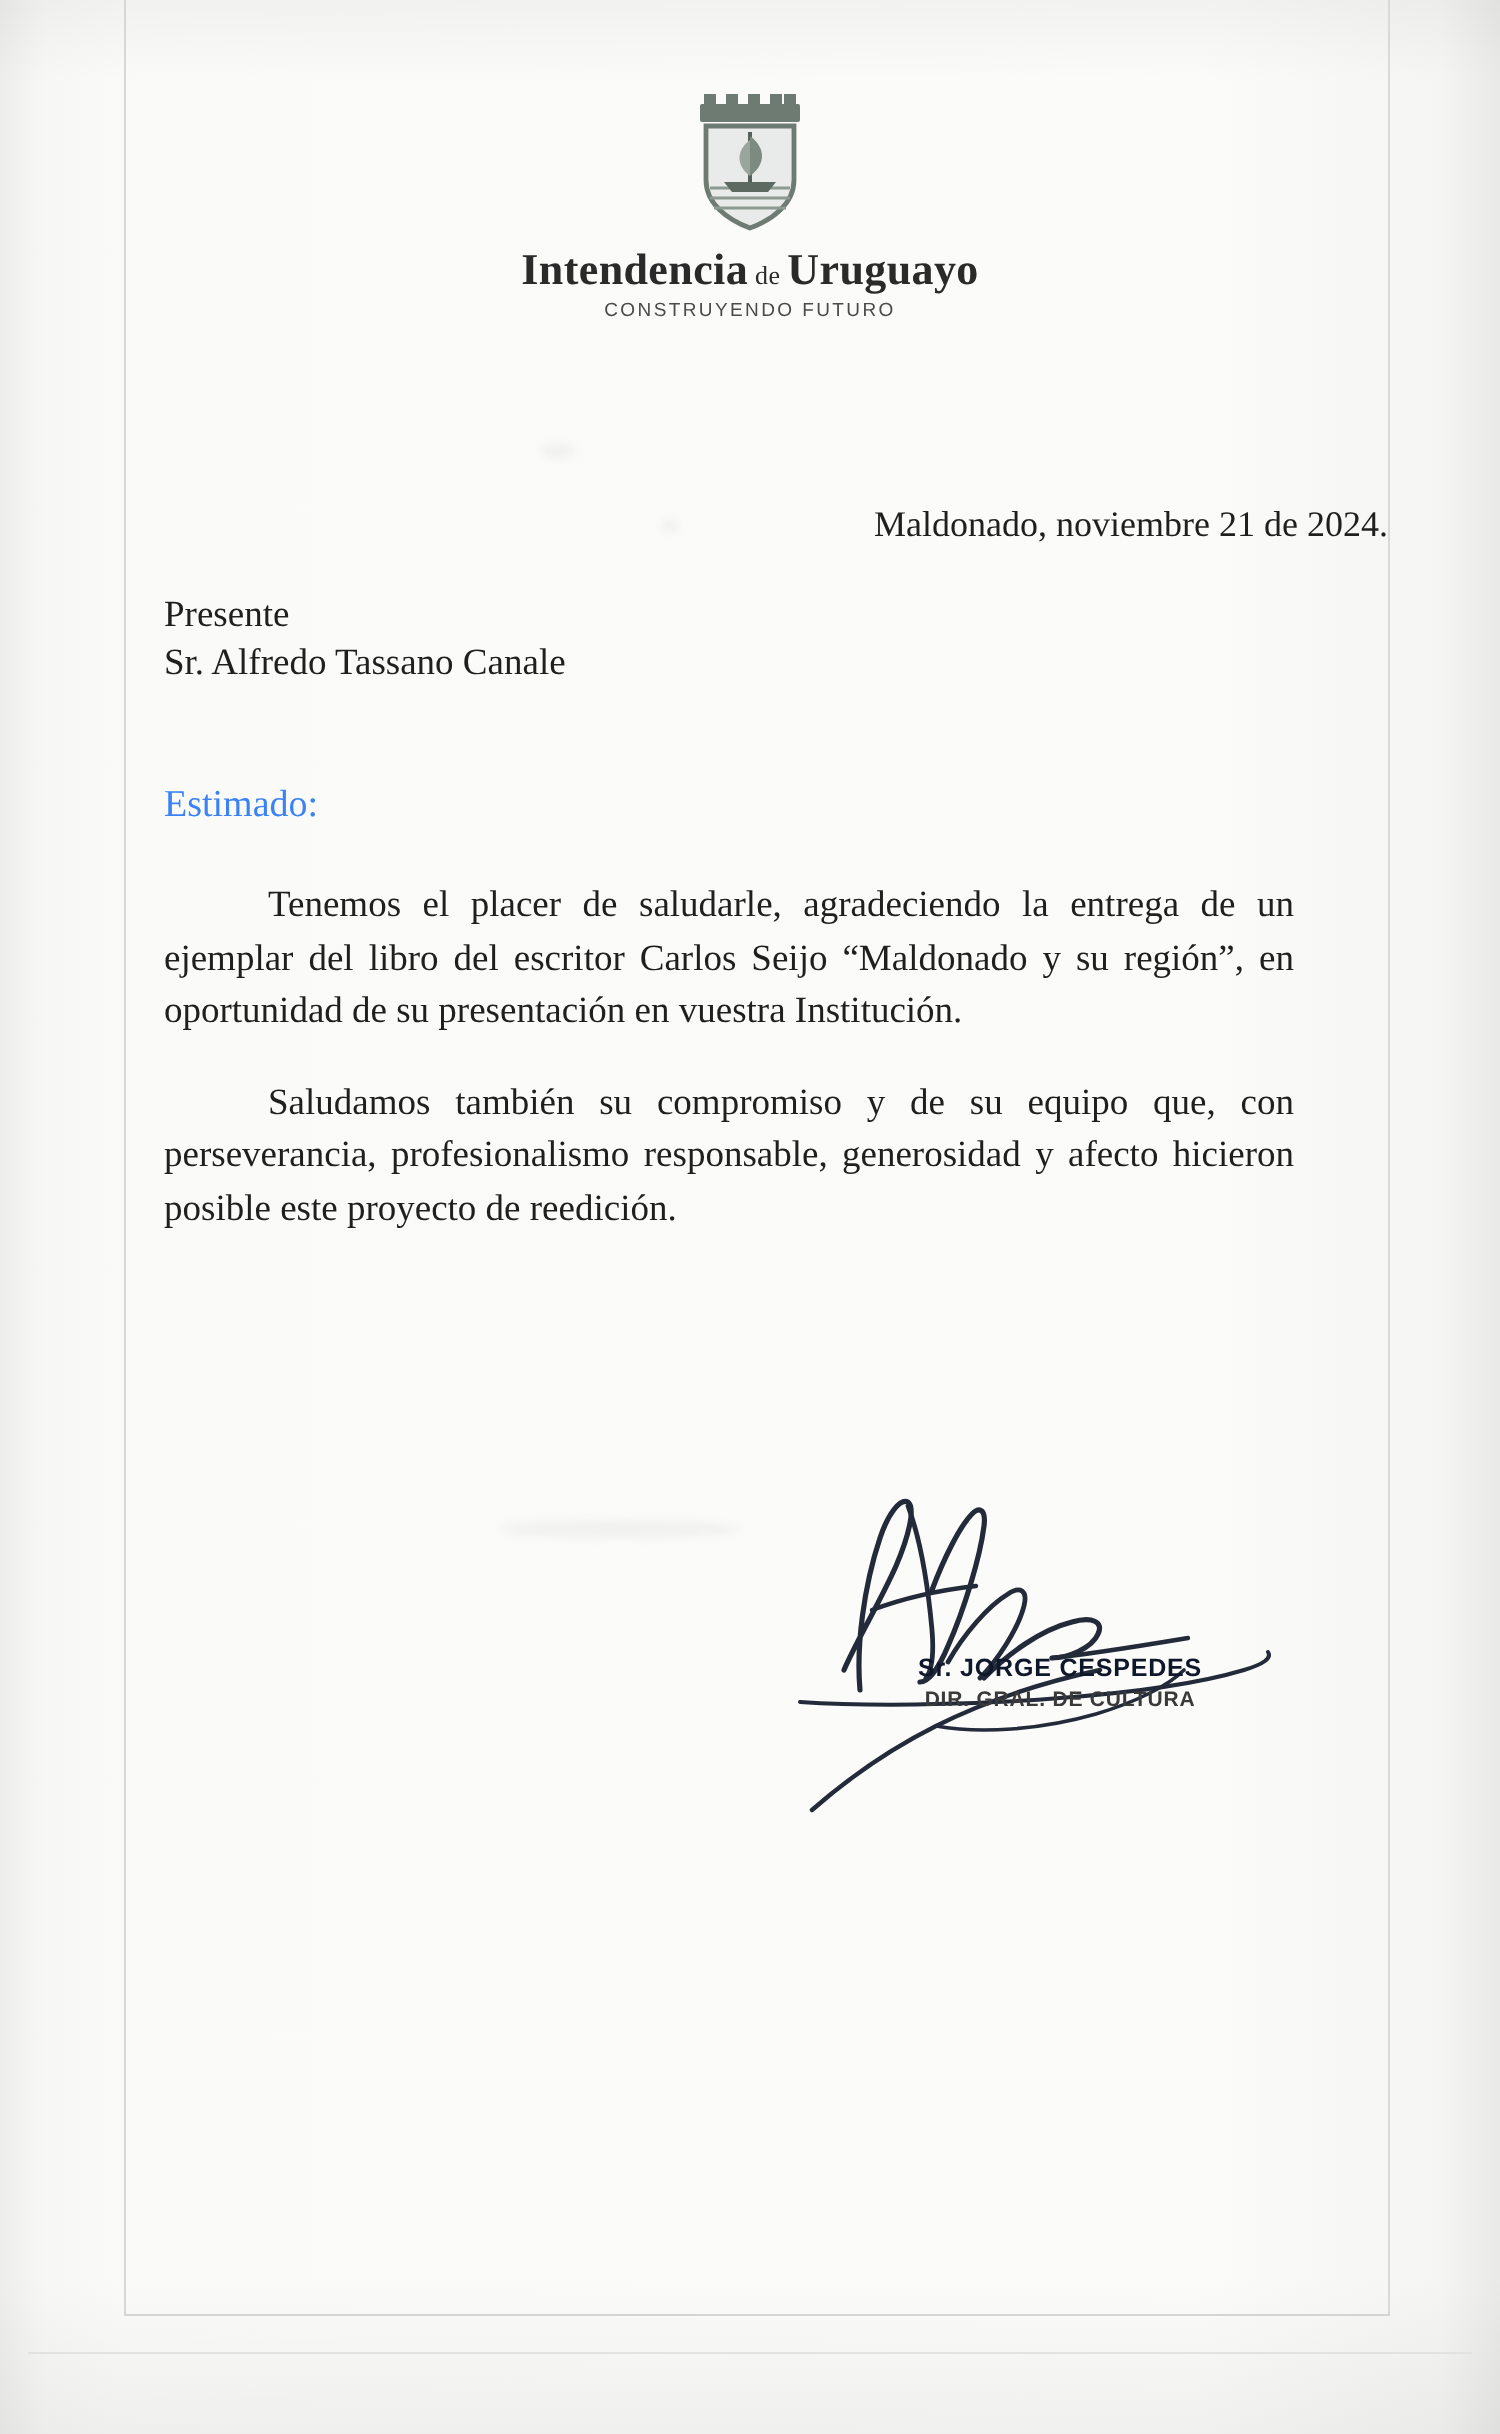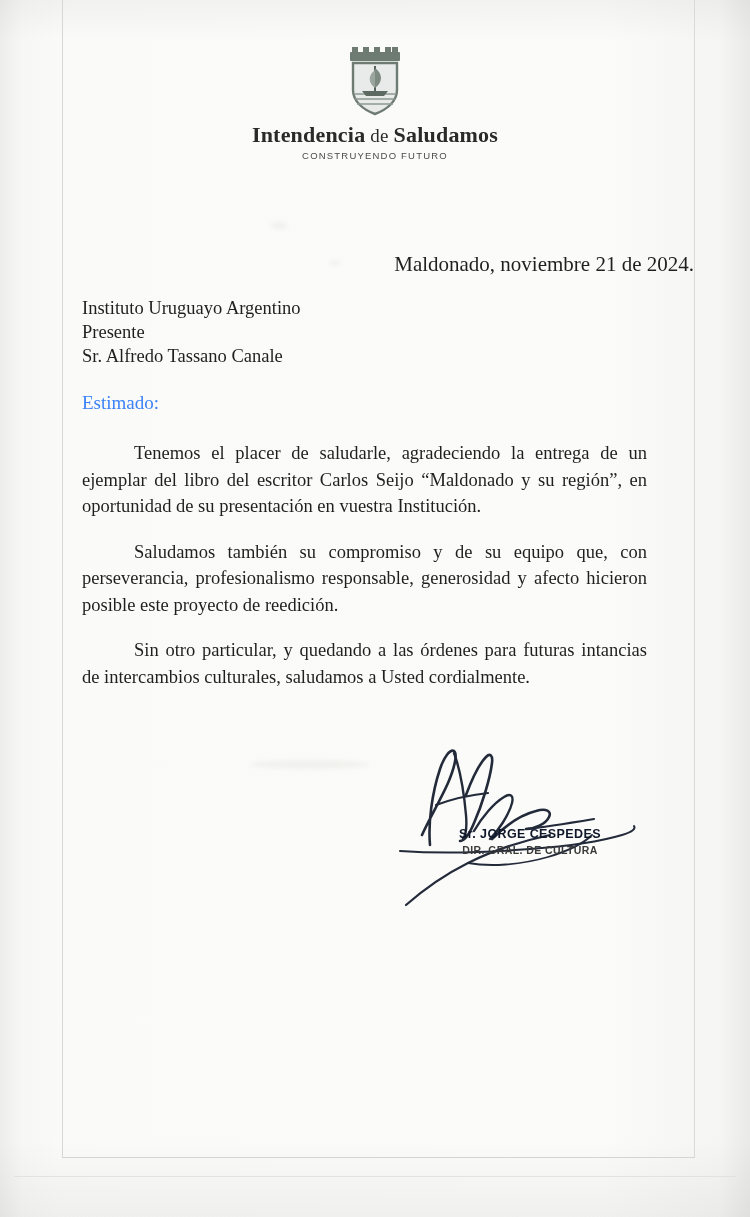--- a/index.html
+++ b/index.html
@@ -71,38 +71,38 @@
   .org-name {
     margin-top: 4px;
     font-family: "Liberation Serif", serif;
     font-weight: bold;
     font-size: 22px;
     letter-spacing: 0.2px;
     color: #2a2a2a;
   }
   .org-name .thin {
     font-weight: normal;
-    font-size: 19px;
+    font-size: 13px;
   }
   .org-tagline {
     margin-top: 2px;
     font-family: "Liberation Sans", sans-serif;
     font-size: 9.5px;
     letter-spacing: 1.2px;
     color: #4a4a4a;
   }
 
   
   .date-line {
     position: absolute;
     left: 0;
     top: 252px;
     width: 694px;
     text-align: right;
-    font-size: 21px;
+    font-size: 18px;
     color: #1f1f1f;
   }
 
   .addressee {
     position: absolute;
     left: 82px;
     top: 296px;
     width: 560px;
     font-size: 18.5px;
     line-height: 24px;
@@ -212,39 +212,37 @@
       <path d="M11 19 H55 V46 C55 58 44 66 33 70 C22 66 11 58 11 46 Z" fill="#e8ebe9" stroke="#6e7b72" stroke-width="2.4"></path>
 
       <path d="M13 50 H53 M13 55 H53 M15 60 H51" stroke="#8d9a92" stroke-width="1.6" fill="none"></path>
 
       <path d="M33 22 L33 47" stroke="#55615a" stroke-width="2"></path>
       <path d="M33 24 C41 30 41 38 33 44 Z" fill="#7d8a82"></path>
       <path d="M33 26 C26 31 26 39 33 44 Z" fill="#9aa59e"></path>
       <path d="M20 47 H46 L42 52 H24 Z" fill="#5d6a62"></path>
     </svg>
     <div class="org-name">
-      <span>Intendencia</span><span class="thin"> de </span><span>Saludamos</span>
+      <span>Intendencia</span><span class="thin"> de </span><span>Uruguayo</span>
     </div>
     <div class="org-tagline">CONSTRUYENDO FUTURO</div>
   </div>
 
   <div class="date-line">Maldonado, noviembre 21 de 2024.</div>
 
   <div class="addressee">
-    <div>Instituto Uruguayo Argentino</div>
     <div>Presente</div>
     <div>Sr. Alfredo Tassano Canale</div>
   </div>
 
   <div class="greeting">Estimado:</div>
 
   <div class="body-copy">
     <p>Tenemos el placer de saludarle, agradeciendo la entrega de un ejemplar del libro del escritor Carlos Seijo “Maldonado y su región”, en oportunidad de su presentación en vuestra Institución.</p>
     <p>Saludamos también su compromiso y de su equipo que, con perseverancia, profesionalismo responsable, generosidad y afecto hicieron posible este proyecto de reedición.</p>
-    <p>Sin otro particular, y quedando a las órdenes para futuras intancias de intercambios culturales, saludamos a Usted cordialmente.</p>
   </div>
 
   <div class="signature-block">
     <svg class="sig-svg" viewBox="0 0 310 200">
       <g fill="none" stroke="#232a3a" stroke-linecap="round" stroke-linejoin="round">
         <path d="M60 110 C58 88 62 58 70 34 C74 22 80 14 84 16 C88 19 84 34 78 48 C70 66 58 86 52 100" stroke-width="2.6"></path>
         <path d="M84 18 C90 34 94 58 96 80 C97 92 96 100 93 104" stroke-width="2.4"></path>
         <path d="M96 60 C102 44 110 28 116 22 C120 18 123 20 122 28 C120 44 112 70 104 88 C99 100 94 106 90 106" stroke-width="2.6"></path>
         <path d="M66 70 C82 64 100 60 118 58" stroke-width="2.2"></path>
         <path d="M104 96 C112 82 124 68 134 62 C140 58 144 60 142 68 C139 80 128 96 120 104" stroke-width="2.4"></path>

